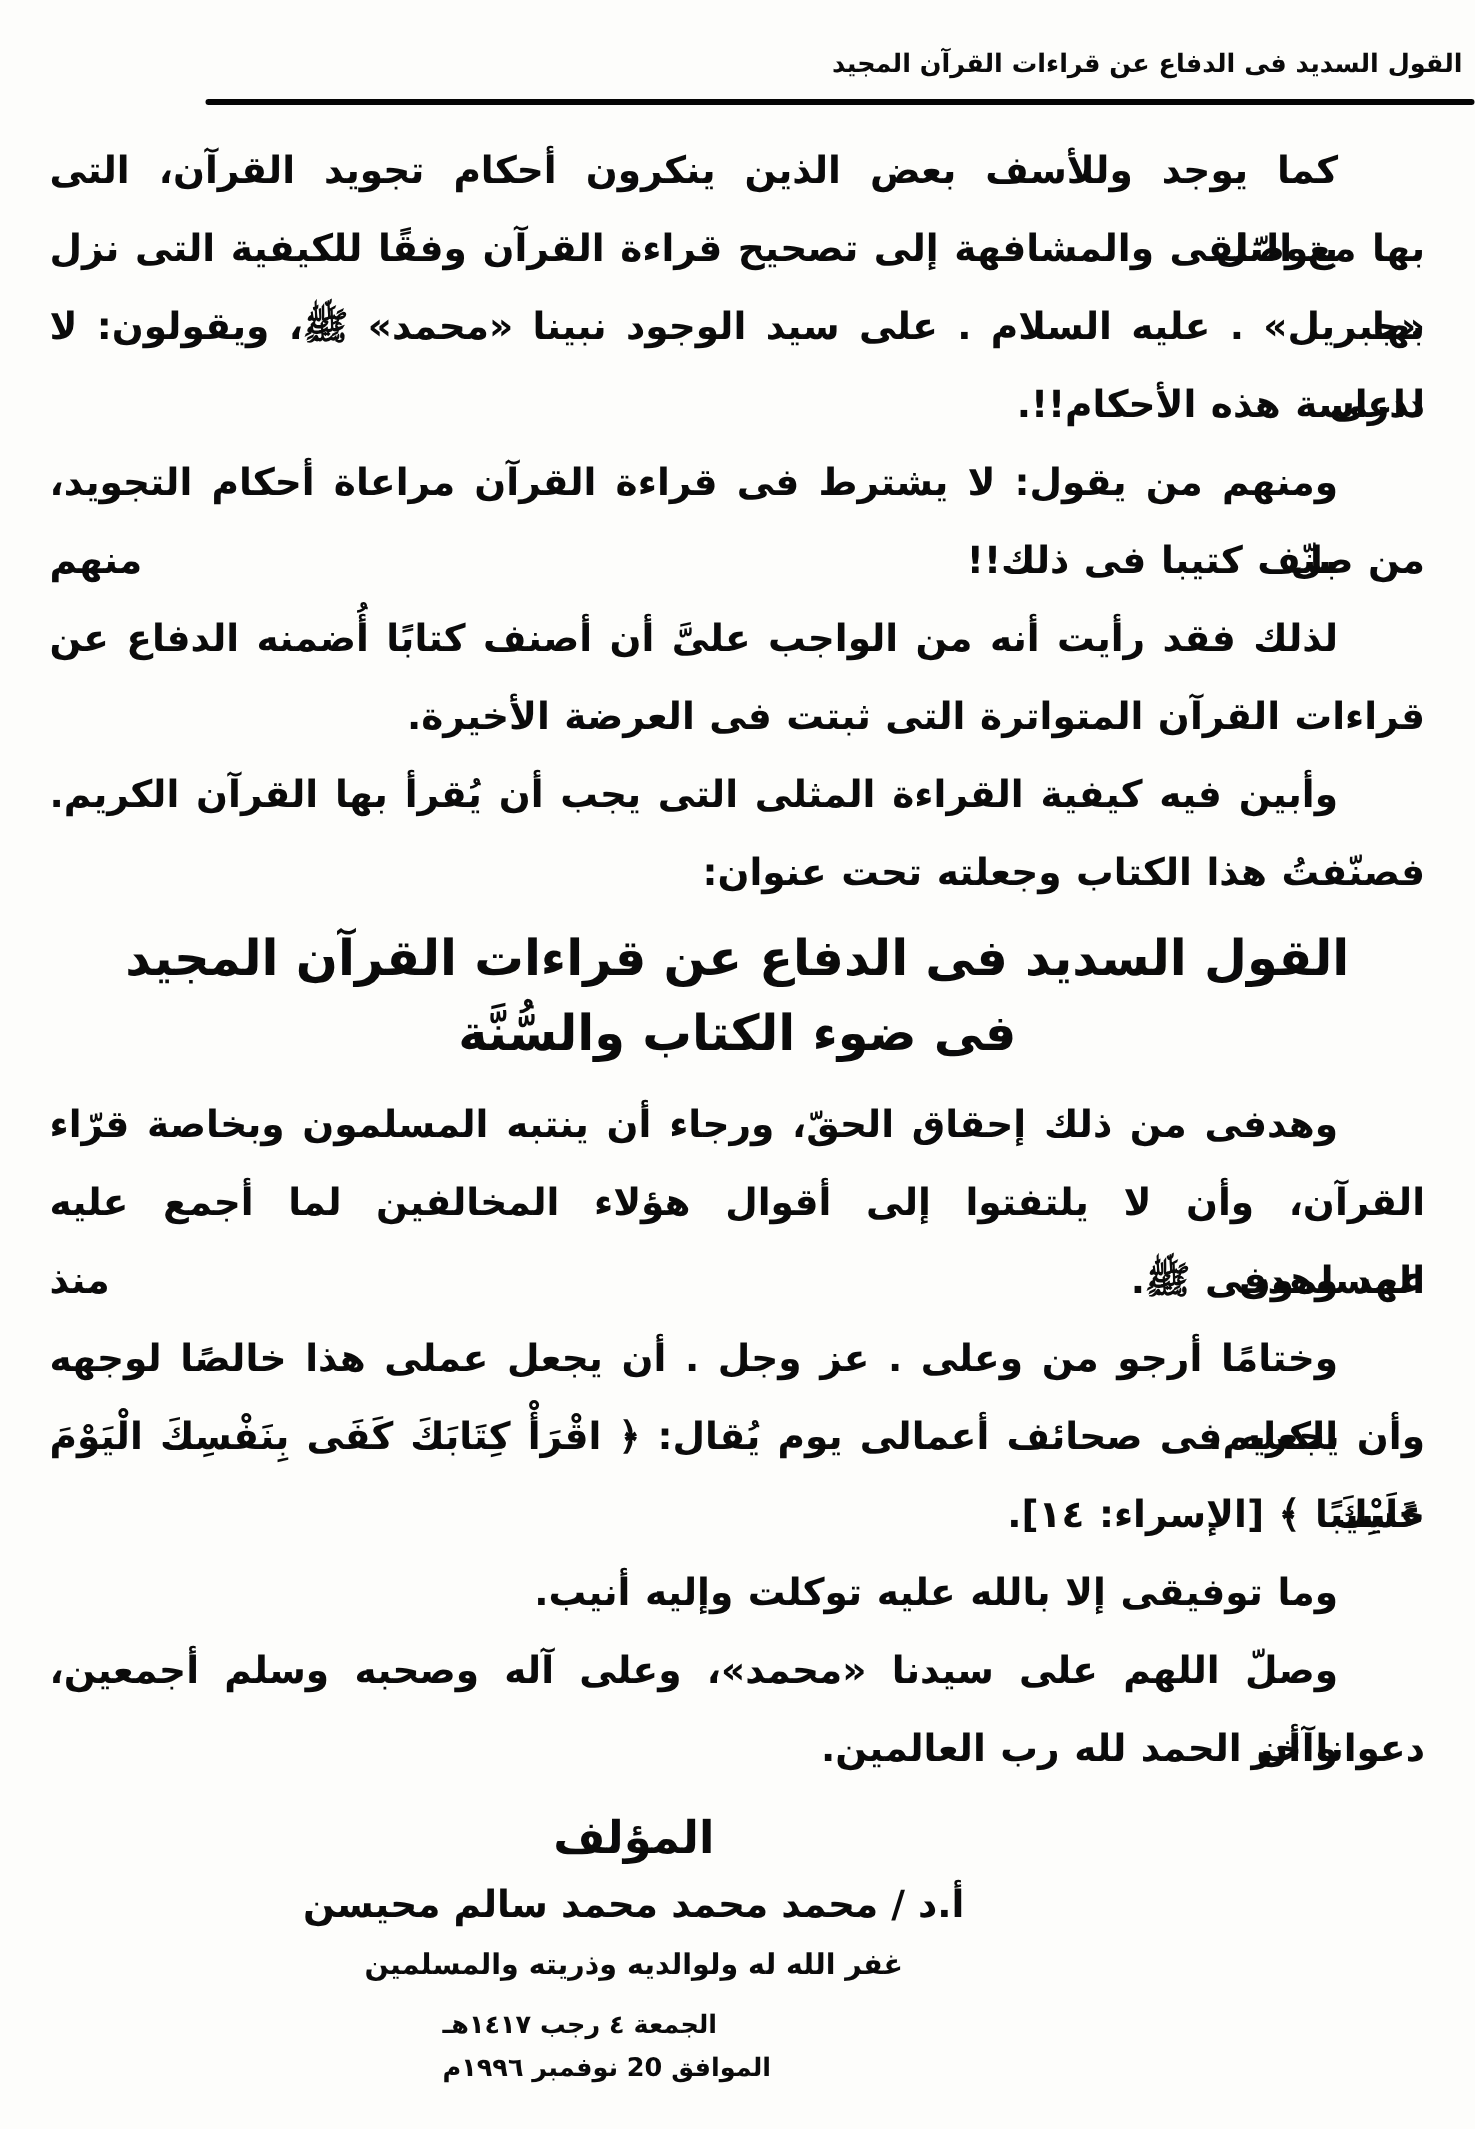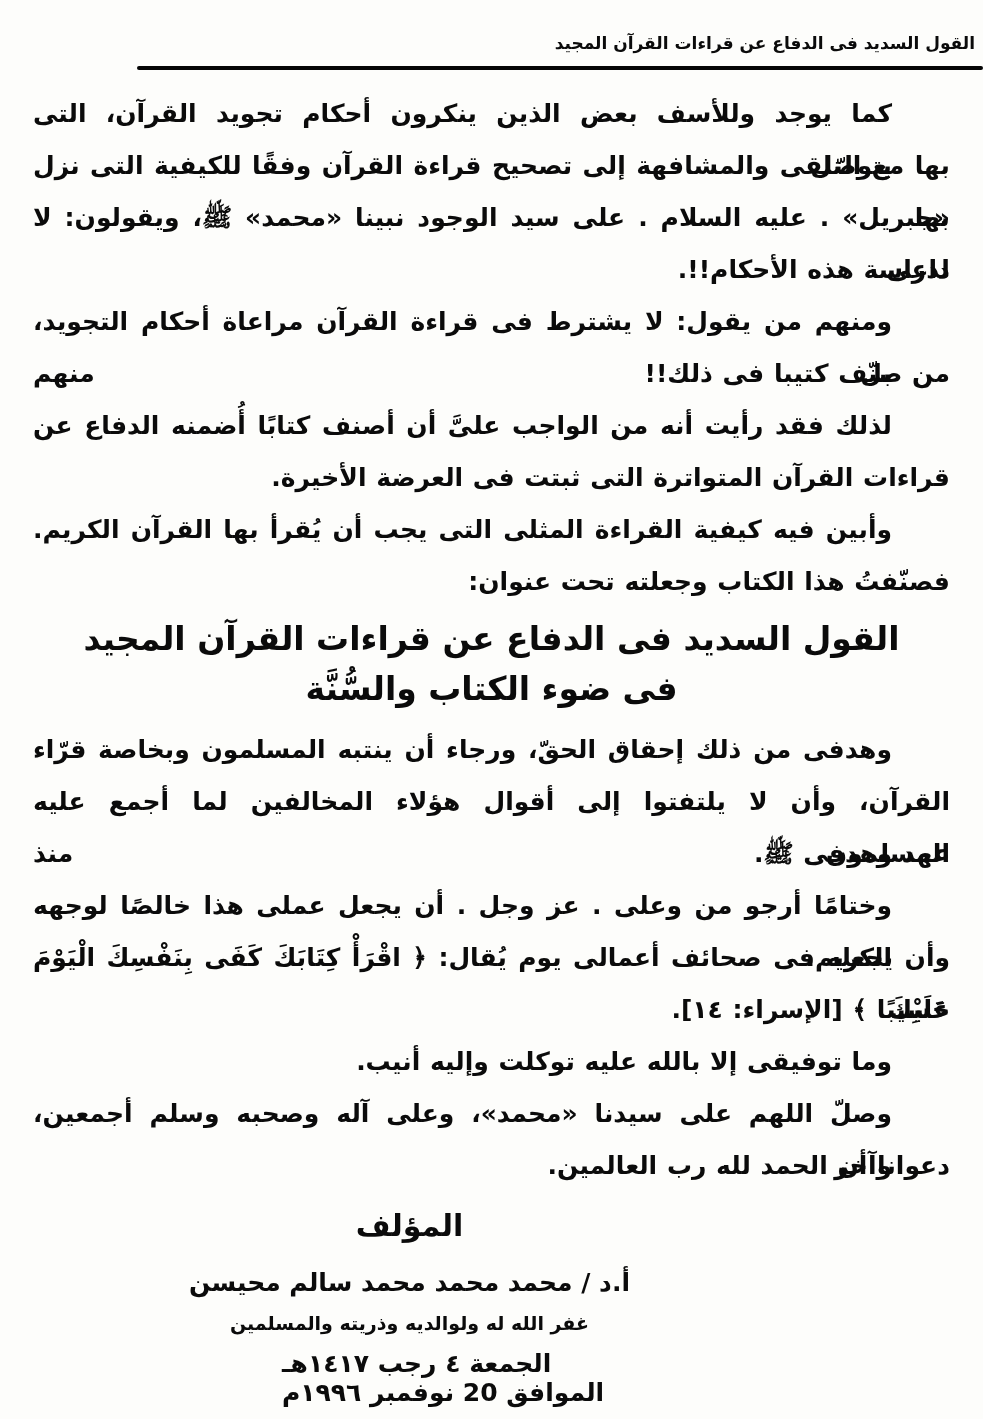--- a/index.html
+++ b/index.html
@@ -63,46 +63,46 @@
   .book-title .t-line{
     font-size:33px;
     font-weight:bold;
     line-height:50px;
     letter-spacing:-0.5px;
   }
   
   .footer{
     position:absolute;
     top:1206px;
-    left:45px;
+    left:58px;
     width:515px;
   }
   .footer .heading{
     font-size:30px;
     font-weight:bold;
     text-align:center;
     line-height:40px;
   }
   .footer .author{
     font-size:25px;
     font-weight:bold;
     text-align:center;
     line-height:40px;
-    margin-top:17px;
+    margin-top:4px;
     white-space:nowrap;
   }
   .footer .blessing{
     font-size:19px;
     font-weight:bold;
     text-align:center;
     line-height:32px;
     margin-top:4px;
   }
   .footer .date{
-    font-size:25px;
+    font-size:17px;
     font-weight:bold;
     direction:rtl;
     text-align:left;
     padding-left:130px;
     line-height:29px;
   }
   .footer .date.first-date{margin-top:10px;}
 </style>
 </head>
 <body>

